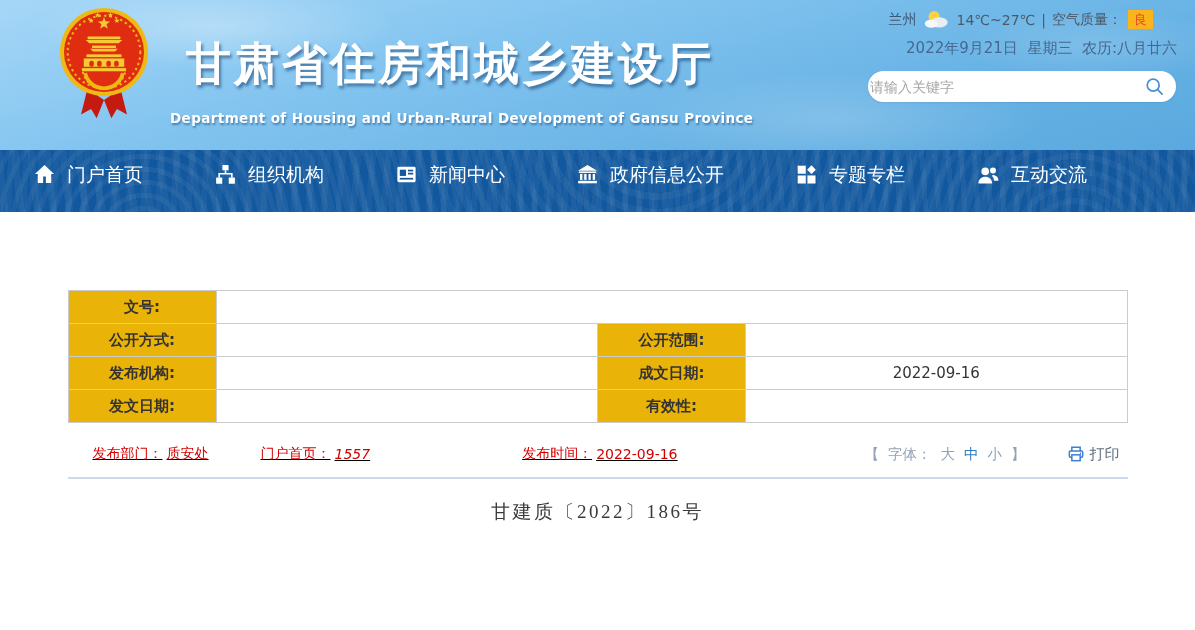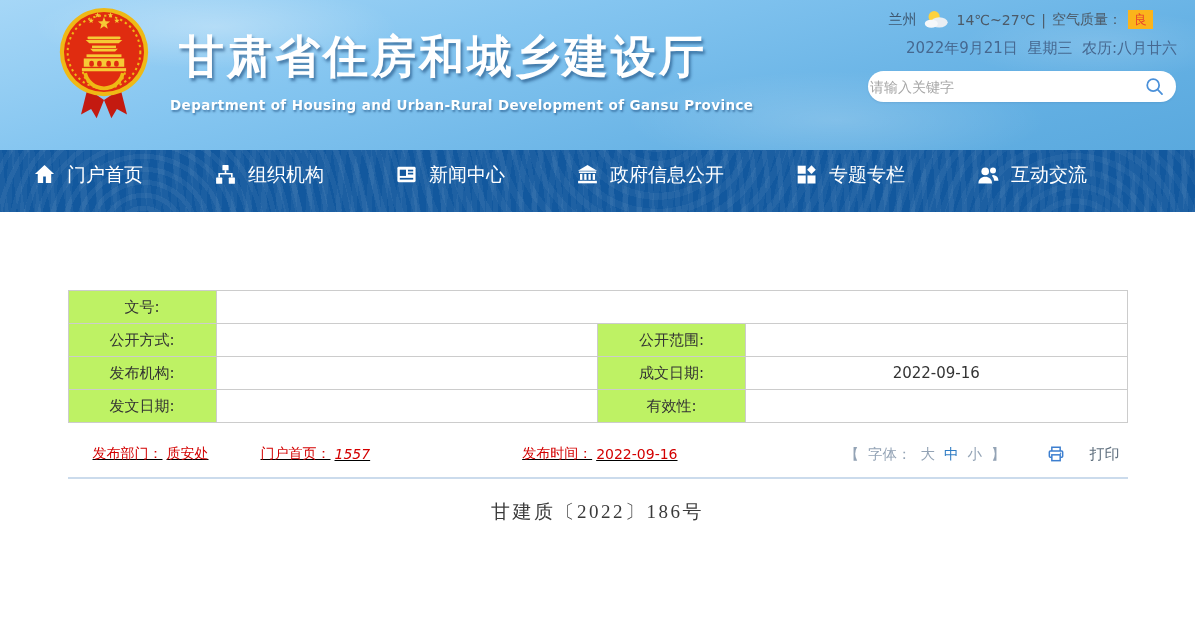--- a/index.html
+++ b/index.html
@@ -20,21 +20,21 @@
     content:""; position:absolute; inset:0;
     background:
       radial-gradient(ellipse 260px 60px at 18% 18%, rgba(255,255,255,.30), transparent 70%),
       radial-gradient(ellipse 300px 70px at 70% 80%, rgba(255,255,255,.18), transparent 70%),
       radial-gradient(ellipse 200px 50px at 92% 30%, rgba(255,255,255,.15), transparent 70%);
     pointer-events:none;
   }
   .emblem { position:absolute; left:58px; top:6px; }
   .brand { position:absolute; left:170px; top:18px; color:#fff; cursor:pointer; }
   .brand h1 {
-    margin:9px; font-size:45px; font-weight:bold; letter-spacing:3px;
+    margin:16px; font-size:45px; font-weight:bold; letter-spacing:3px;
     text-shadow:2px 3px 3px rgba(16,62,112,.55);
   }
   .brand .en {
     margin-top:10px; font-size:13.5px; font-weight:bold; letter-spacing:.4px;
     text-shadow:1px 2px 2px rgba(16,62,112,.5);
   }
   .header-right { position:absolute; top:9px; right:12px; width:315px; }
   .weather-row {
     display:flex; align-items:center; justify-content:flex-end;
     padding-right:30px; gap:6px; font-size:14px; color:#4c5a68;
@@ -79,21 +79,21 @@
 
   
   .main-wrap { width:1060px; margin:0 auto; }
   table.doc-table {
     width:100%; border-collapse:collapse; table-layout:fixed; margin-top:78px;
   }
   .doc-table td {
     border:1px solid #ccc; height:33px; font-size:15px; color:#333;
     text-align:center; vertical-align:middle;
   }
-  .doc-table td.lbl { background:#bef264; font-weight:normal; }
+  .doc-table td.lbl { background:#eab308; font-weight:bold; }
 
   .article-title {
     margin:26px auto 0; max-width:1078px; text-align:center;
     font-size:23px; font-weight:bold; color:#333; line-height:37px;
   }
 
   .meta-row {
     display:flex; align-items:center; margin-top:17px; height:28px; font-size:14px;
   }
   .meta-row .red { color:#d30000; }
@@ -102,21 +102,21 @@
   .m2 { margin-left:52px; }
   .m3 { margin-left:152px;text-align:right; }
   .views-val { font-style:italic; }
   .font-controls {
     margin-left:auto; display:flex; align-items:center; gap:9px;
     color:#93a3b5; font-size:14.5px;
   }
   .font-controls .sz { color:#93a3b5; cursor:pointer; text-decoration:none; }
   .font-controls .sz.active { color:#2f7cc4; }
   .print-btn {
-    margin-left:40px; margin-right:8px; display:flex; align-items:center; gap:24px;
+    margin-left:40px; margin-right:8px; display:flex; align-items:center; gap:4px;
     color:#5f6f7e; font-size:15px; cursor:pointer;
   }
   .divider { border-top:2px solid #cbdbec; margin-top:9px; }
   .doc-number {
     margin-top:20px; text-align:center;
     font-family:"Liberation Serif","DejaVu Serif",serif;
     font-size:19px; color:#3a3a3a; letter-spacing:2.5px;
   }
   svg { display:block; }
 </style>

